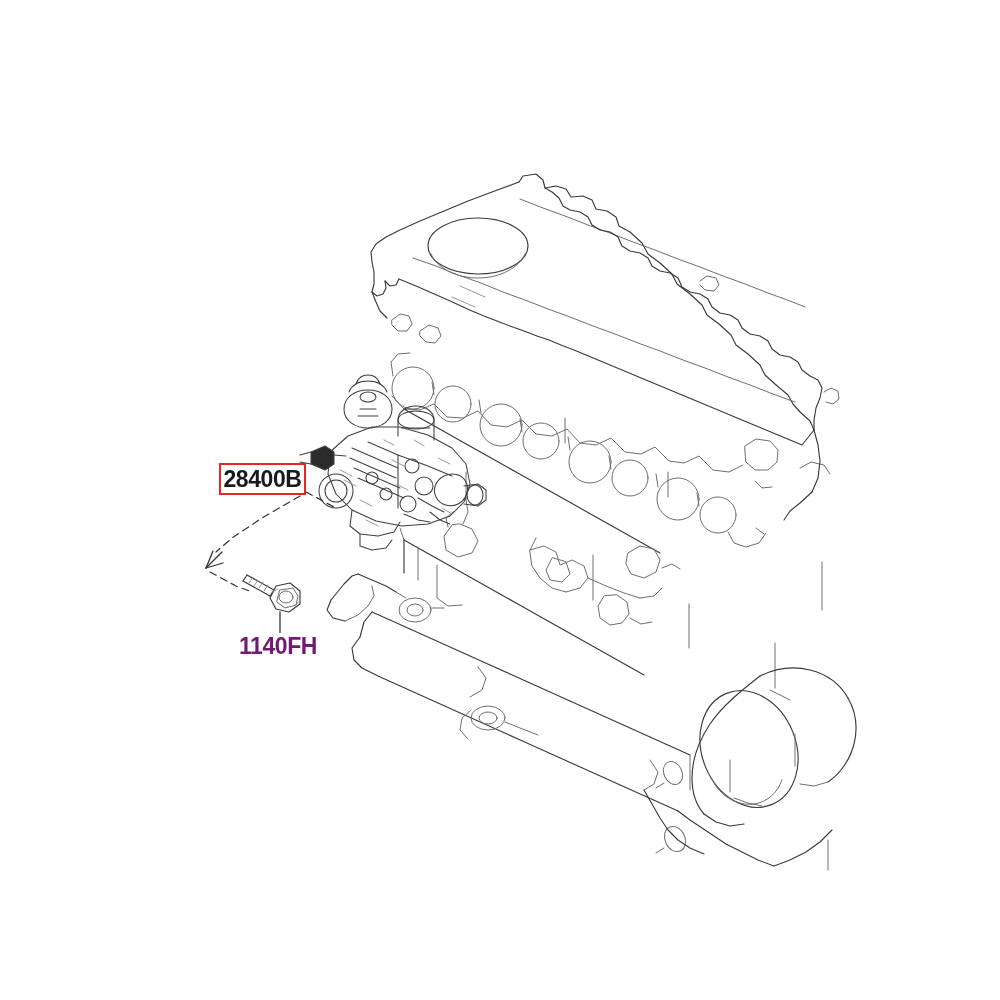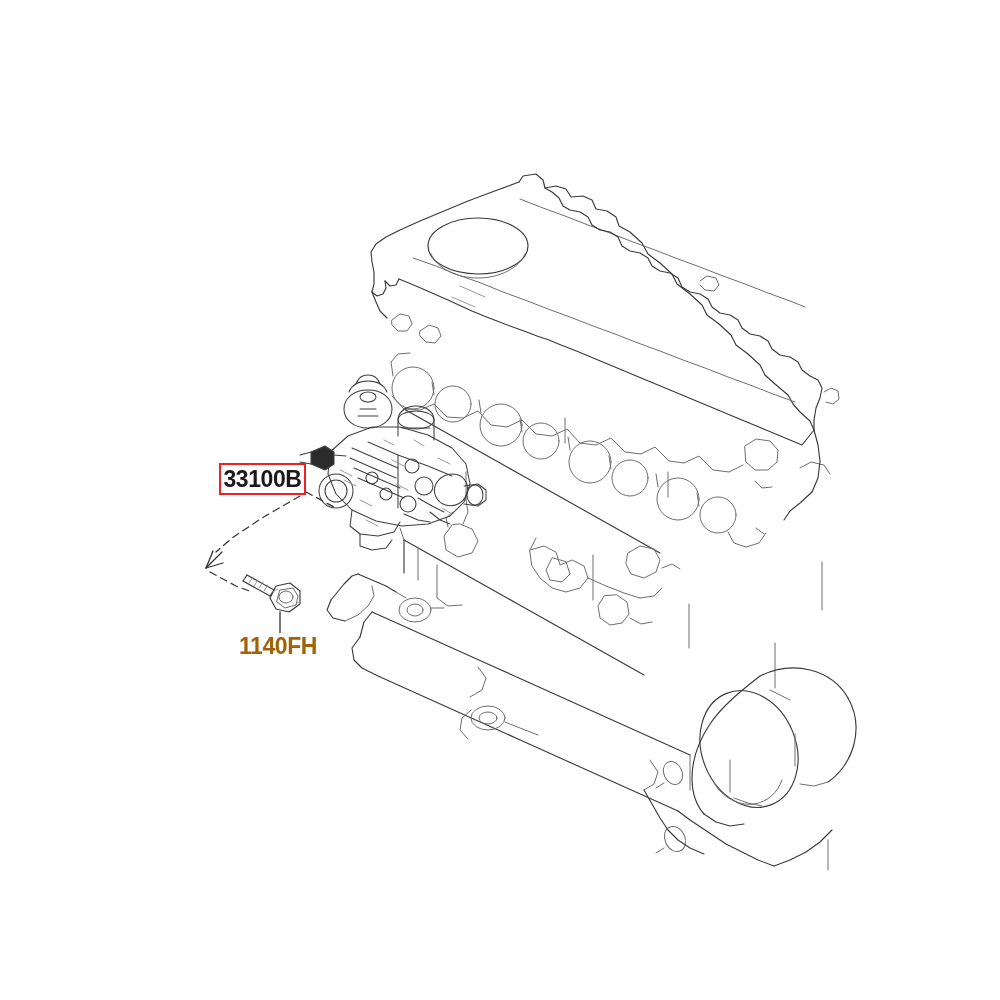--- a/index.html
+++ b/index.html
@@ -101,21 +101,21 @@
     left: 236px;
     top: 633px;
     width: 84px;
     height: 27px;
     border: none;
   }
   #label-1140FH .label-text {
     font-family: "Liberation Sans", sans-serif;
     font-size: 23px;
     font-weight: 700;
-    color: #a16207;
+    color: #701a75;
     letter-spacing: -0.4px;
     line-height: 1;
     white-space: nowrap;
   }
 </style>
 </head>
 <body>
 
 <div id="diagram-root">
 
@@ -453,20 +453,20 @@
       <ellipse class="ln-light" cx="286" cy="597" rx="7" ry="6"></ellipse>
       <path class="ln-faint" d="M272,592 L278,589"></path>
       <path class="ln-faint" d="M295,605 L300,601"></path>
 
       <path class="leader-solid" d="M280,612 L280,634"></path>
     </g>
 
   </svg>
 
   <div class="label-box" id="label-33100B">
-    <span class="label-text">33100B</span>
+    <span class="label-text">28400B</span>
   </div>
 
   <div class="label-box" id="label-1140FH">
     <span class="label-text">1140FH</span>
   </div>
 
 </div>
 
 </body></html>

